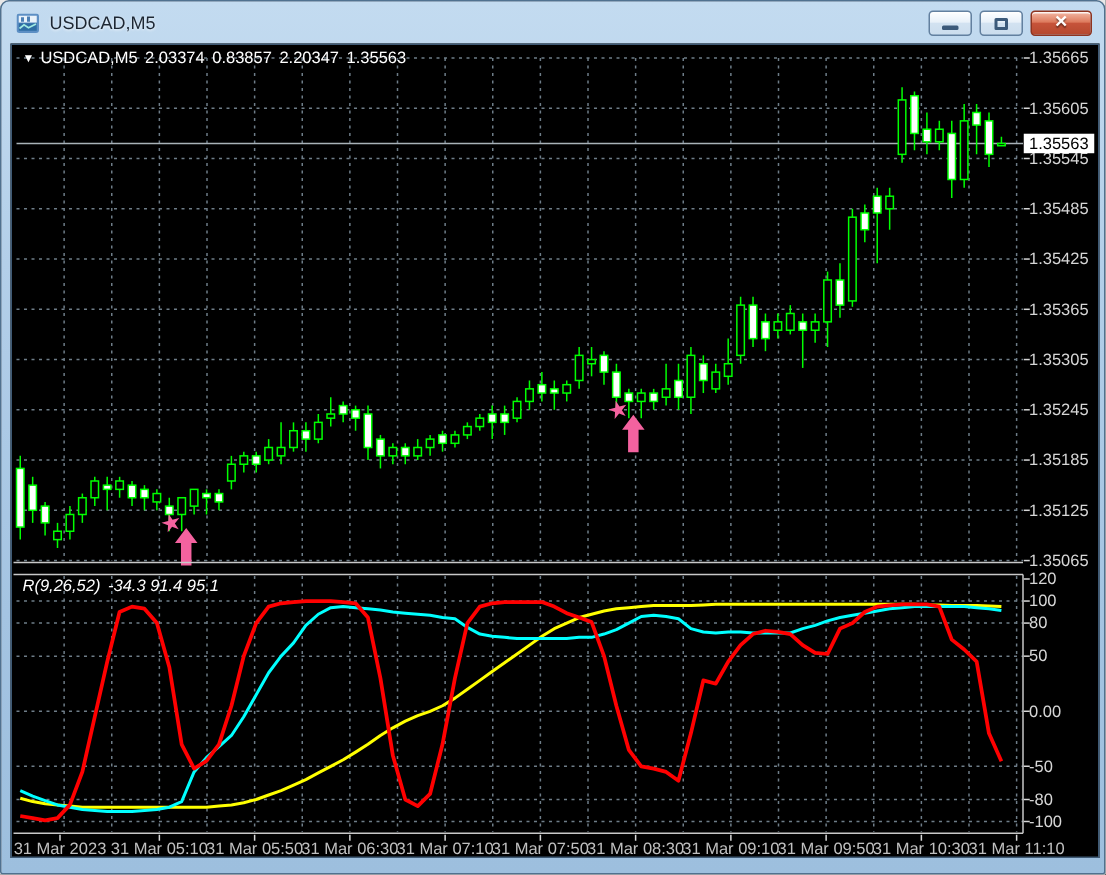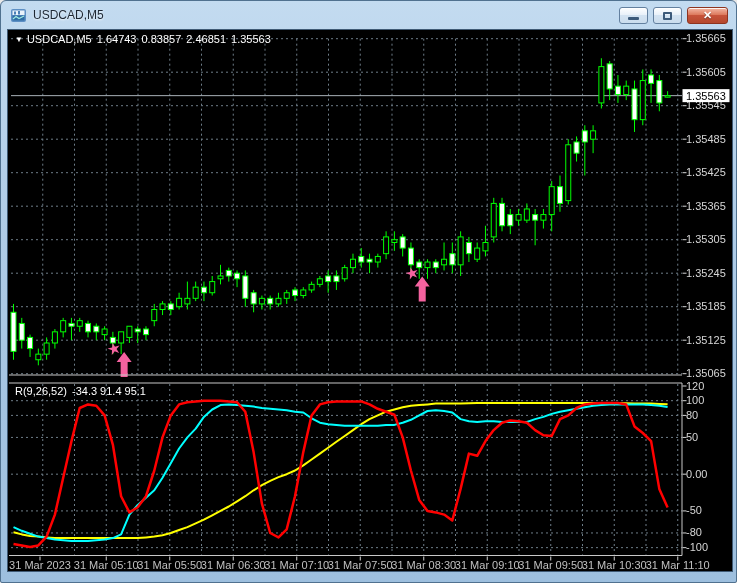--- a/index.html
+++ b/index.html
@@ -18,21 +18,21 @@
   .ctl.minmax{width:29px;background:linear-gradient(180deg,#fdfeff 0%,#e9f1f9 45%,#d2e2f1 50%,#cbdded 100%);}
   .ctl.close{width:41px;background:linear-gradient(180deg,#f3b8a5 0%,#dd7a5d 45%,#c6533a 50%,#b5492f 100%);border-color:#8e3420;}
   .glyph-min{width:11px;height:3px;background:#3c5a7a;border-radius:1px;margin-top:6px;}
   .glyph-max{width:9px;height:8px;border:2px solid #3c5a7a;border-radius:1px;box-sizing:border-box;}
   .glyph-close{color:#fff;font-size:11px;font-weight:bold;text-shadow:0 1px 1px rgba(0,0,0,.45);line-height:1;}
   .chart-frame{position:absolute;left:6px;top:28px;width:726px;height:543px;background:#000;border:1px solid #3f5a75;box-sizing:border-box;}
   .ohlc-header{position:absolute;left:7px;top:3px;color:#ffffff;font-size:11px;white-space:nowrap;pointer-events:none;}
   .ohlc-header .dd{font-size:8px;margin-right:4px;vertical-align:1px;}
   .ohlc-header span{margin-right:5px;}
   .ind-label{position:absolute;left:7px;top:355px;color:#ffffff;font-size:11px;white-space:nowrap;pointer-events:none;}
-  .ind-label span{margin-right:5px;}
+  .ind-label span{margin-right:5px;font-style:italic;}
   svg text{font-family:"Liberation Sans",sans-serif;}
 </style>
 </head>
 <body>
 
 <div class="window">
 
   <div class="titlebar">
     <svg class="win-icon" viewBox="0 0 15 13">
       <rect x="0" y="0" width="15" height="13" rx="2" fill="#5d8fc4"></rect>
@@ -348,21 +348,21 @@
         <text x="479.25" y="539" fill="#C0C0C0" font-size="11" text-anchor="middle">31 Mar 09:10</text>
         <line x1="542.75" y1="526.5" x2="542.75" y2="530.5" stroke="#D6D6D6" stroke-width="1"></line>
         <text x="542.75" y="539" fill="#C0C0C0" font-size="11" text-anchor="middle">31 Mar 09:50</text>
         <line x1="606.25" y1="526.5" x2="606.25" y2="530.5" stroke="#D6D6D6" stroke-width="1"></line>
         <text x="606.25" y="539" fill="#C0C0C0" font-size="11" text-anchor="middle">31 Mar 10:30</text>
         <line x1="669.75" y1="526.5" x2="669.75" y2="530.5" stroke="#D6D6D6" stroke-width="1"></line>
         <text x="669.75" y="539" fill="#C0C0C0" font-size="11" text-anchor="middle">31 Mar 11:10</text>
       </svg>
 
     <div class="ohlc-header">
-      <span class="dd">▼</span><span>USDCAD,M5</span><span>1.64743</span><span>0.83857</span><span>2.46851</span><span>1.35563</span>
+      <span class="dd">▼</span><span>USDCAD,M5</span><span>2.03374</span><span>0.83857</span><span>2.20347</span><span>1.35563</span>
     </div>
 
     <div class="ind-label">
       <span>R(9,26,52)</span><span>-34.3 91.4 95.1</span>
     </div>
   </div>
 
 </div>
 
 </body></html>

